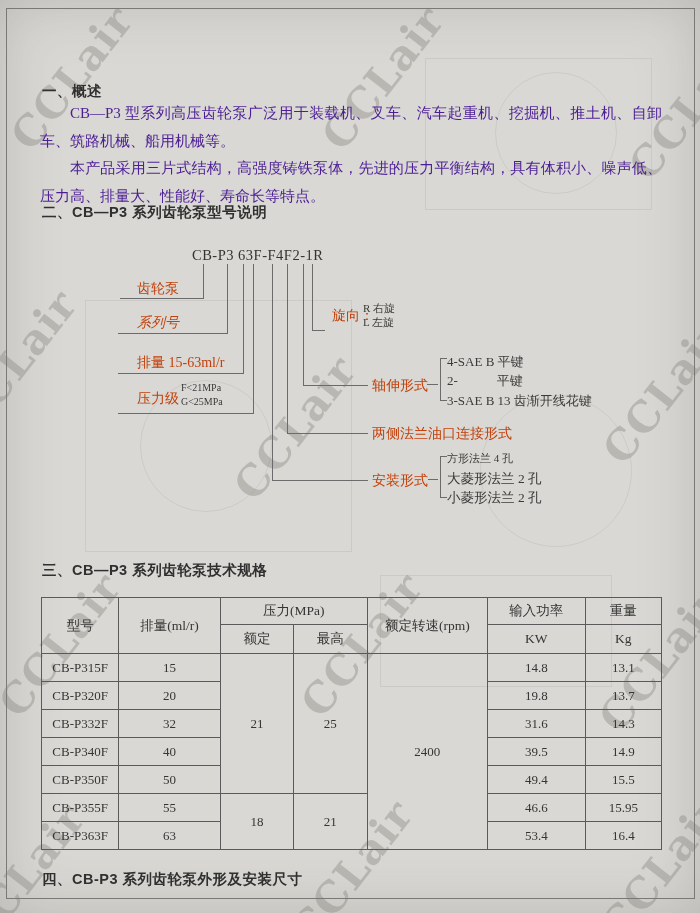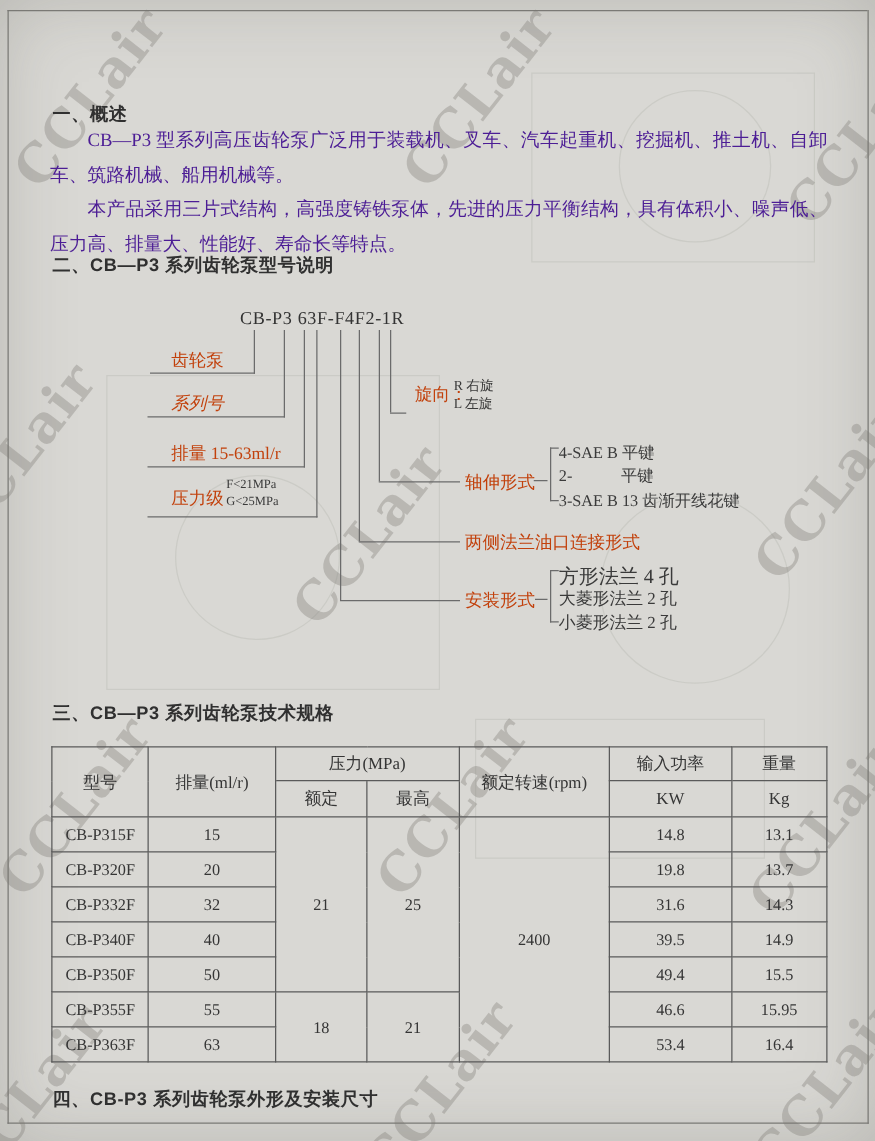--- a/index.html
+++ b/index.html
@@ -135,21 +135,21 @@
     <div class="hline" style="left:287px;top:433px;width:81px;"></div>
     <div class="dlabel" style="left:372px;top:425px;">两侧法兰油口连接形式</div>
 
     <div class="vline" style="left:272px;top:264px;height:216px;"></div>
     <div class="hline" style="left:272px;top:480px;width:96px;"></div>
     <div class="dlabel" style="left:372px;top:472px;">安装形式</div>
     <div class="hline" style="left:428px;top:479px;width:10px;"></div>
     <div class="vline" style="left:440px;top:456px;height:42px;"></div>
     <div class="hline" style="left:440px;top:456px;width:7px;"></div>
     <div class="hline" style="left:440px;top:497px;width:7px;"></div>
-    <div class="ditem" style="left:447px;top:451px;font-size:16px;">方形法兰 4 孔</div>
+    <div class="ditem" style="left:447px;top:451px;font-size:11px;">方形法兰 4 孔</div>
     <div class="ditem" style="left:447px;top:470px;font-size:13.5px;">大菱形法兰 2 孔</div>
     <div class="ditem" style="left:447px;top:489px;font-size:13.5px;">小菱形法兰 2 孔</div>
   </div>
 
   <div class="sec-head" style="left:42px;top:561px;">三、CB—P3 系列齿轮泵技术规格</div>
 
   <table class="spec">
     <colgroup>
       <col style="width:77px;">
         <col style="width:101px;">

